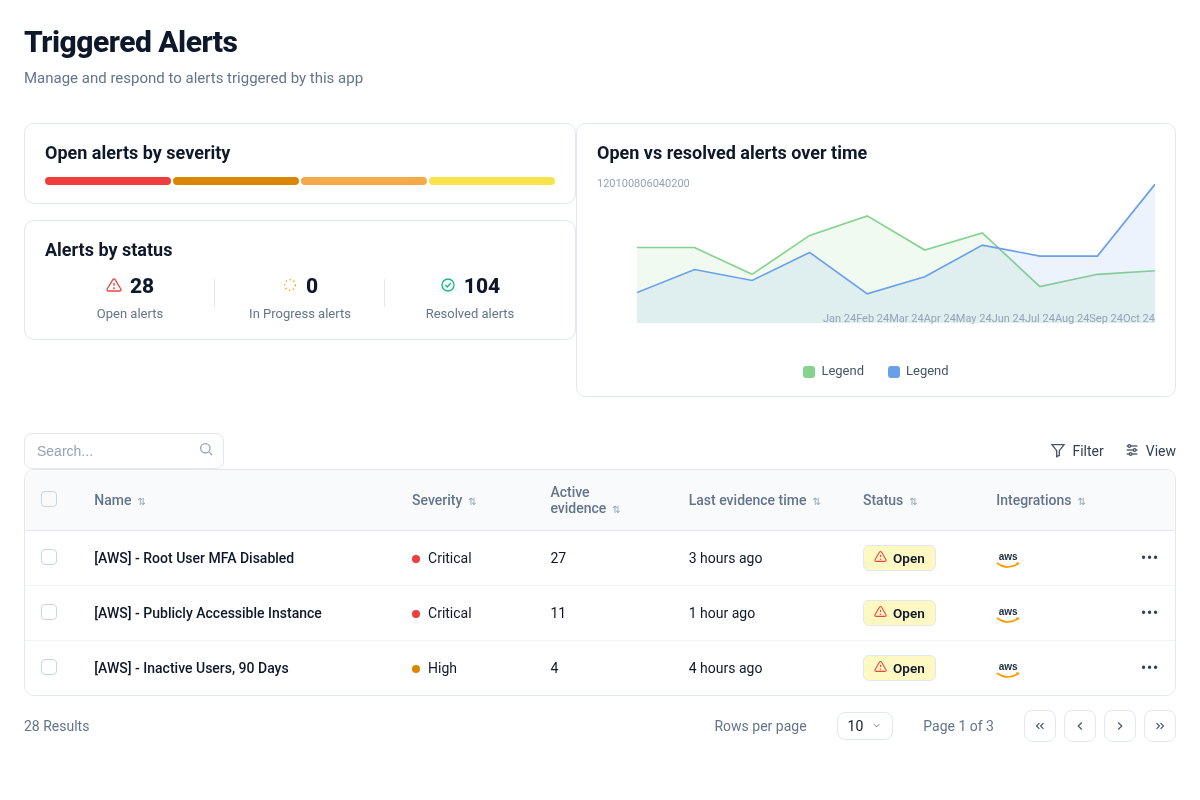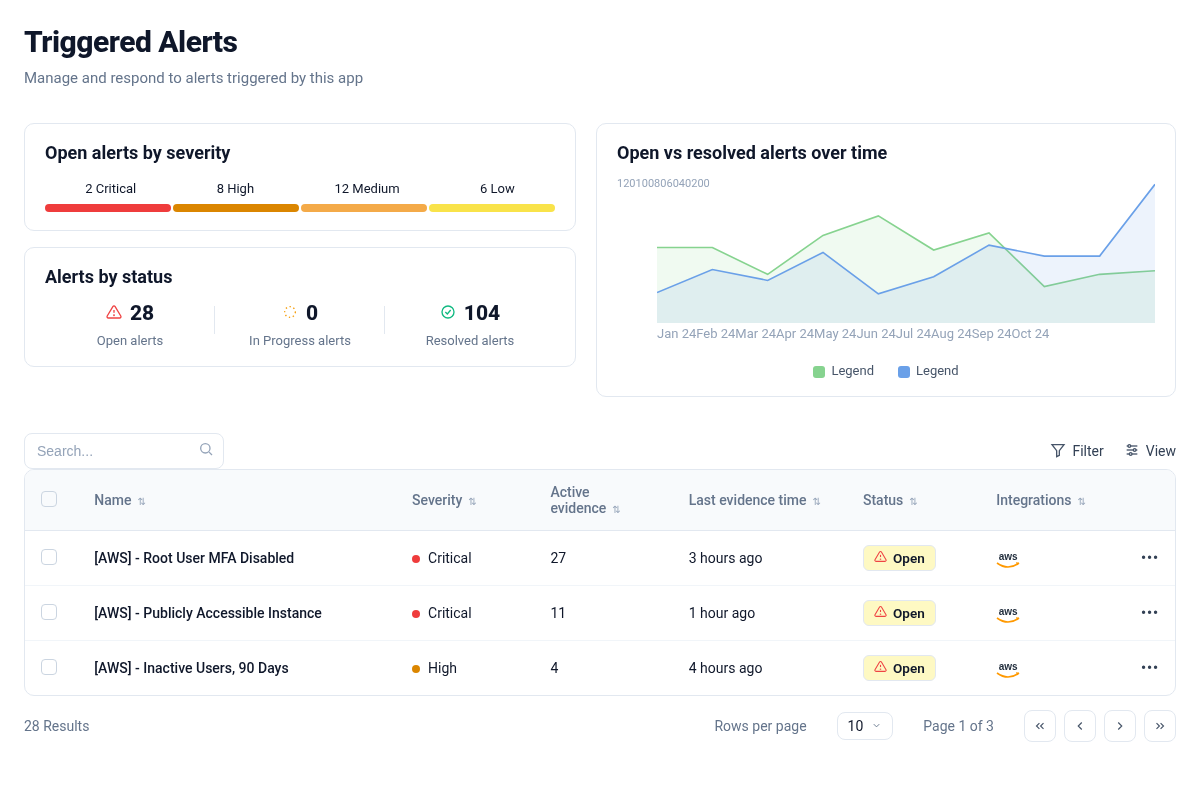--- a/index.html
+++ b/index.html
@@ -19,21 +19,20 @@
       letter-spacing: -0.5px;
       color: #0f172a;
     }
     .page-subtitle {
       margin-top: 10px;
       font-size: 15px;
       color: #64748b;
     }
     .cards-row {
       display: flex;
-      gap: 20px;
       margin-top: 36px;
       align-items: stretch;
     }
     .left-col { flex: 0 0 552px; display: flex; flex-direction: column; gap: 16px;}
     .right-col { flex: 1; }
     .card {
       border: 1px solid #e2e8f0;
       border-radius: 10px;
       background: #fff;
       padding: 18px 20px;
@@ -51,21 +50,21 @@
     
     .status-row { display:flex; align-items:center; justify-content: space-around; margin-top: 8px; }
     .status-item { flex:1; text-align:center; position:relative;}
     .status-item:not(:last-child)::after { content:""; position:absolute; right:0; top:10%; height:60%; width:1px; background:#e2e8f0;}
     .status-count-line { display:flex; align-items:center; justify-content:center; gap:8px; font-size:21px; font-weight:800;}
     .status-sub { font-size:13px; color:#64748b; margin-top:8px;}
     
     .chart-wrap { position:relative; height: 180px; margin-top: 4px; }
     .chart-yaxis { position:absolute; left:0; top:0; bottom:34px; width:36px; display:flex; flex-direction:row; justify-content:space-between; text-align:right; font-size:11px; color:#94a3b8;}
     .chart-area { position:absolute; left:40px; right:0; top:0; bottom:34px;}
-    .chart-xaxis { position:absolute; left:40px; right:0; bottom:16px; display:flex; justify-content: flex-start; font-size:13px; color:#94a3b8;}
+    .chart-xaxis { position:absolute; left:40px; right:0; bottom:32px; display:flex; justify-content: flex-end; font-size:11px; color:#94a3b8;}
     .chart-legend { display:flex; gap:24px; justify-content:center; align-items:center; margin-top:6px; font-size:13px; color:#475569;}
     .legend-swatch { display:inline-block; width:12px; height:12px; border-radius:3px; margin-right:6px; vertical-align:middle;}
     
     .toolbar { display:flex; justify-content: space-between; align-items:center; margin-top:36px; }
     .search-input { position:relative; width: 200px;}
     .search-input input {
       width:100%; height:36px; border:1px solid #e2e8f0; border-radius:8px; padding: 0 54px 0 12px;
       font-size:14px; color:#374151; background:#fff; outline:none;
     }
     .search-input input::placeholder { color:#94a3b8; }
@@ -115,26 +114,20 @@
 
 <div class="page">
   <h1 class="page-title">Triggered Alerts</h1>
   <div class="page-subtitle">Manage and respond to alerts triggered by this app</div>
 
   <div class="cards-row">
     <div class="left-col">
 
       <div class="card">
         <div class="card-title">Open alerts by severity</div>
-        <div class="severity-labels">
-          <span>2 Critical</span>
-          <span>8 High</span>
-          <span>12 Medium</span>
-          <span>6 Low</span>
-        </div>
         <div class="severity-bar" id="sev-bar">
             <div class="severity-seg" style="background: rgb(239, 60, 60);"></div>
             <div class="severity-seg" style="background: rgb(219, 134, 0);"></div>
             <div class="severity-seg" style="background: rgb(244, 170, 72);"></div>
             <div class="severity-seg" style="background: rgb(249, 227, 74);"></div>
           </div>
       </div>
 
       <div class="card">
         <div class="card-title">Alerts by status</div>

